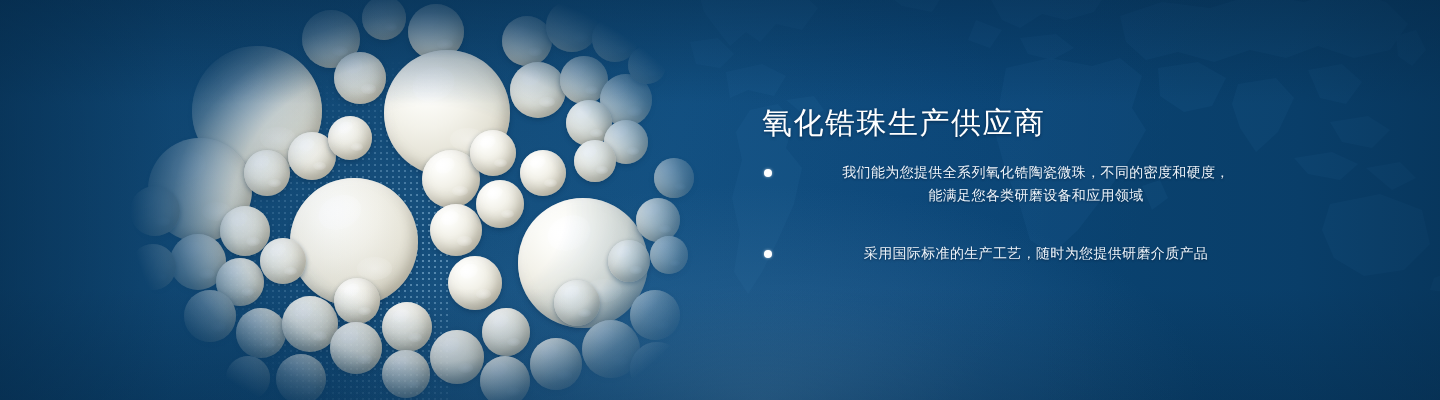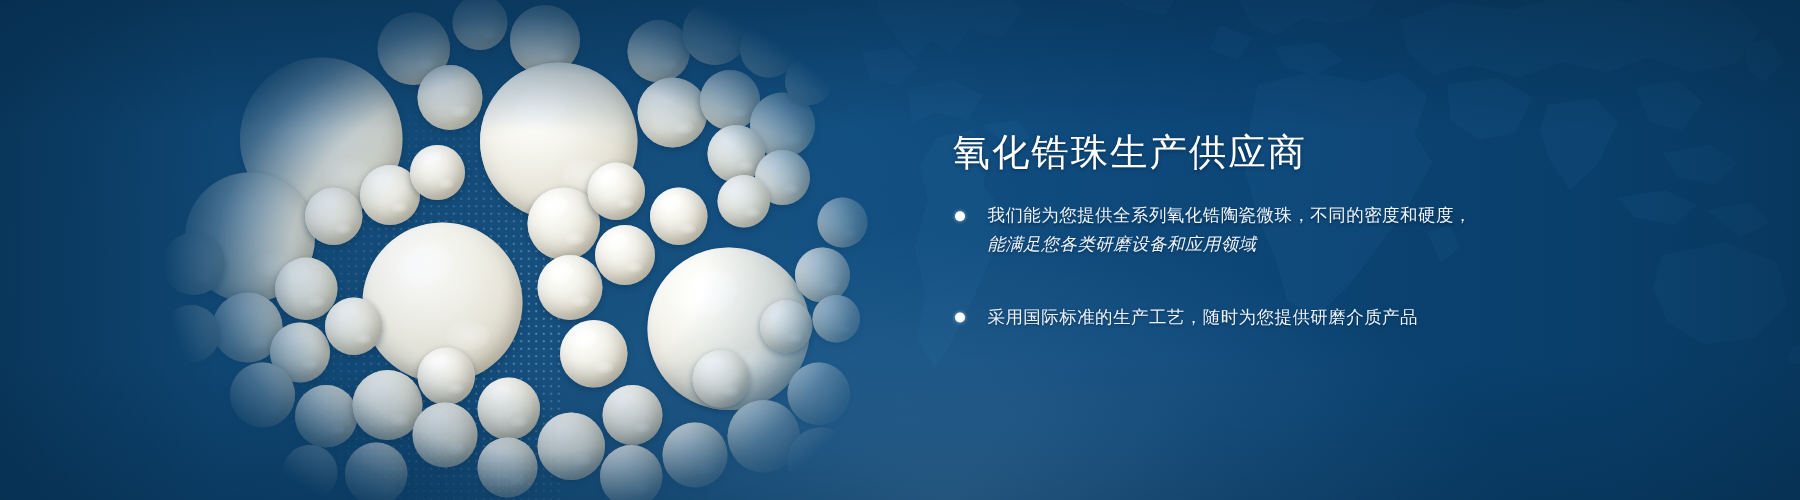--- a/index.html
+++ b/index.html
@@ -124,22 +124,22 @@
   }
   .bullet:last-child{ margin-bottom:0;margin-top:37px; }
   .dot{
     position:absolute;
     left:2px; top:7px;
     width:8px; height:8px;
     border-radius:50%;
     background:#ffffff;
     box-shadow:0 0 3px rgba(255,255,255,0.6);
   }
-  .bullet-line{ display:block; }
-  .bullet-line + .bullet-line{ margin-top:2px;font-style:italic; }
+  .bullet-line{ display:block;text-align:center; }
+  .bullet-line + .bullet-line{ margin-top:2px; }
 </style>
 </head>
 <body>
 
 <div class="banner">
 
   <div class="bg-base"></div>
 
   <div class="worldmap">
     <svg viewBox="0 0 760 330" xmlns="http://www.w3.org/2000/svg" aria-hidden="true">

